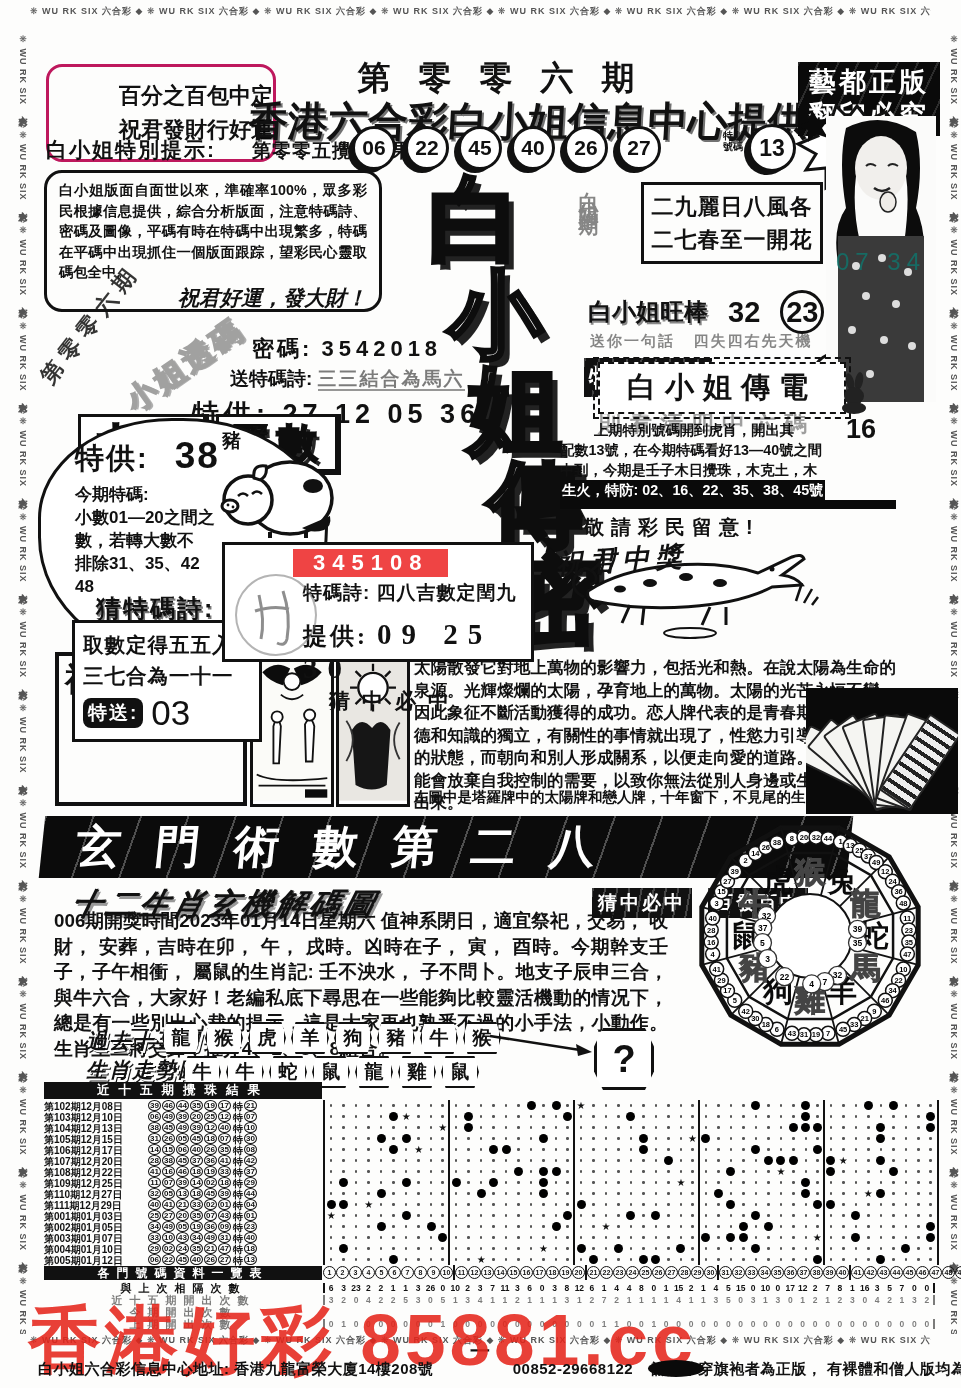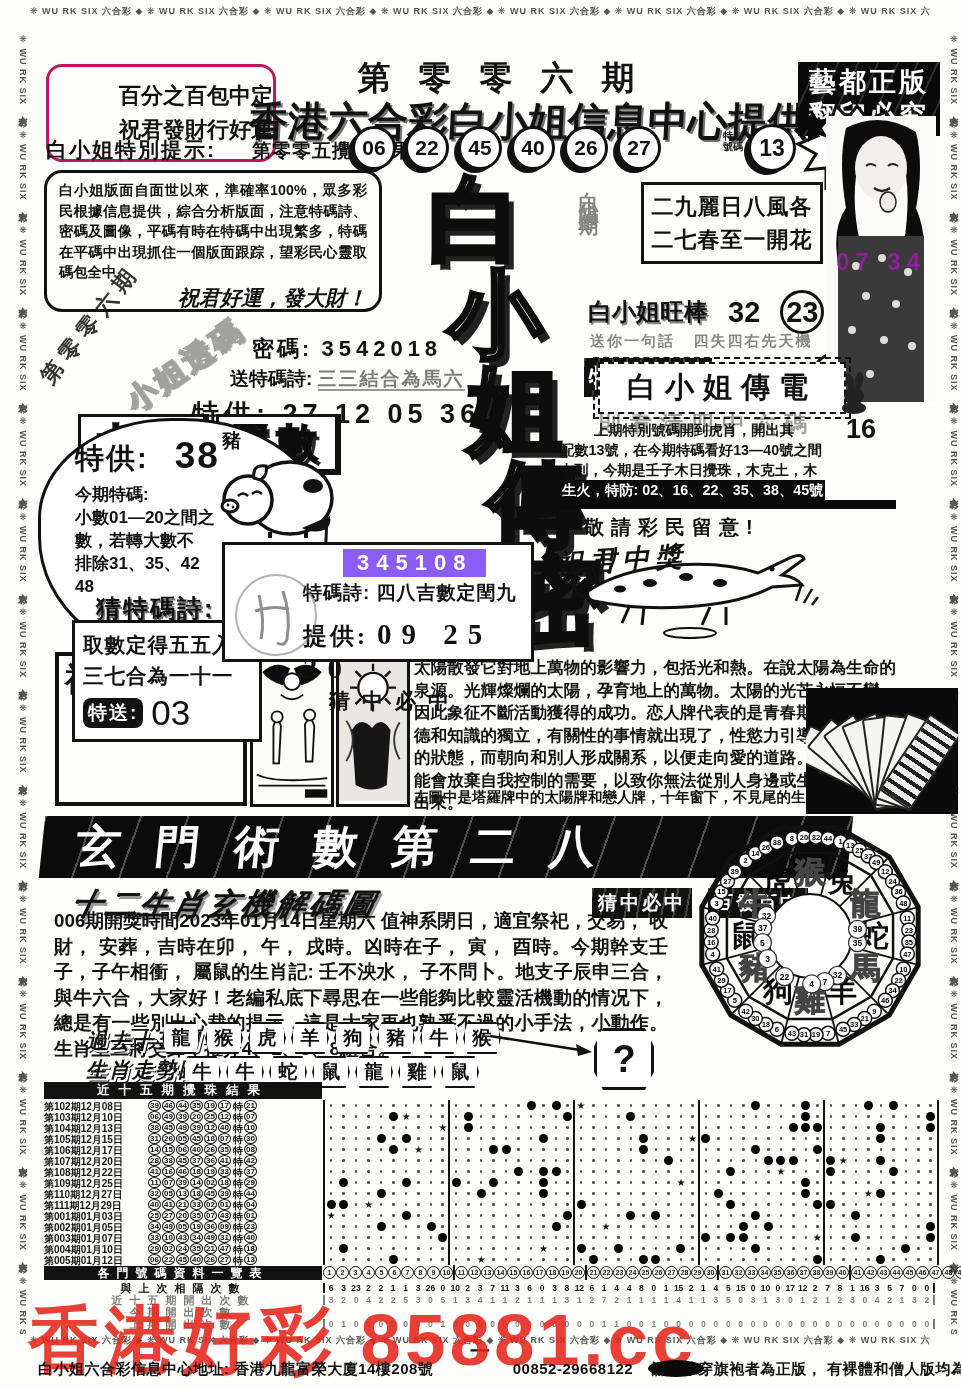--- a/index.html
+++ b/index.html
@@ -74,21 +74,21 @@
   .pig-tag{left:222px;top:428px;font-size:19px;font-weight:900;z-index:3;}
   .zzz{left:252px;top:420px;font-size:15px;font-weight:900;z-index:3;}
   .poem-title{left:96px;top:592px;font-size:25px;font-weight:900;letter-spacing:2px;text-shadow:1.5px 1.5px 0 #777;z-index:2;}
   .poem2-box{left:72px;top:620px;width:190px;border:3px solid #111;background:#fff;padding:6px 8px;z-index:2;box-sizing:border-box;}
   .poem2-box .ln{font-size:20.5px;font-weight:900;line-height:31px;letter-spacing:1px;}
   .poem2-box .ts{display:flex;align-items:center;gap:8px;margin-top:2px;}
   .poem2-box .ts .lbl{background:#111;color:#fff;font-size:19px;font-weight:900;padding:2px 5px;border-radius:8px;letter-spacing:2px;}
   .poem2-box .ts .v{font-size:35px;font-weight:400;}
   
   .code-box{left:222px;top:542px;width:312px;height:120px;border:3px solid #111;background:#fff;z-index:3;padding:4px 8px;box-sizing:border-box;}
-  .code-box .code{display:block;margin-left:110px;background:#8b5cf6;color:#fff;font-size:22px;font-weight:900;letter-spacing:7px;padding:1px 14px;width:max-content;}
+  .code-box .code{display:block;margin-left:60px;background:#ef4444;color:#fff;font-size:22px;font-weight:900;letter-spacing:7px;padding:1px 20px;width:max-content;}
   .code-box .pl{font-size:19px;font-weight:900;margin:3px 0 0 70px;letter-spacing:1px;}
   .code-box .pr{font-size:24px;font-weight:900;margin:12px 0 0 70px;letter-spacing:3px;font-family:Liberation Serif, serif;}
   .code-box .pr .n{font-size:29px;letter-spacing:10px;}
   .code-box .sl{font-size:21px;font-weight:900;letter-spacing:12px;margin:2px 0 0 96px;}
   
   .tarot-box{left:55px;top:652px;width:192px;height:154px;border:4px solid #111;box-sizing:border-box;padding:2px 6px;}
   .tarot-box .t{font-size:32px;font-weight:900;letter-spacing:1px;}
   .card{position:absolute;border:3px solid #111;background:#fff;box-sizing:border-box;}
   .tarot-text{left:414px;top:656px;width:482px;font-size:16.5px;font-weight:900;line-height:22.5px;text-align:justify;}
   .tarot-cap{left:414px;top:788px;width:490px;font-size:14.5px;font-weight:700;}
@@ -200,21 +200,21 @@
     <circle cx="30" cy="150" r="4" fill="#ddd"></circle>
       <circle cx="56" cy="142" r="4" fill="#ddd"></circle>
       <circle cx="82" cy="156" r="4" fill="#ddd"></circle>
     <circle cx="40" cy="180" r="4" fill="#ddd"></circle>
       <circle cx="70" cy="188" r="4" fill="#ddd"></circle>
       <circle cx="26" cy="214" r="4" fill="#ddd"></circle>
     <circle cx="58" cy="224" r="4" fill="#ddd"></circle>
       <circle cx="86" cy="230" r="4" fill="#ddd"></circle>
       <circle cx="44" cy="258" r="4" fill="#ddd"></circle>
   </svg>
-  <div class="abs" style="left:836px;top:248px;z-index:3;font-size:24px;font-weight:700;color:#a21caf;opacity:.8;letter-spacing:6px;">07 34</div>
+  <div class="abs" style="left:836px;top:248px;z-index:3;font-size:24px;font-weight:400;color:#0f766e;opacity:.8;letter-spacing:6px;">07 34</div>
 
   <div class="abs intro">
     <div class="txt">白小姐版面自面世以來，準確率100%，眾多彩民根據信息提供，綜合分析版面，注意特碼詩、密碼及圖像，平碼有時在特碼中出現繁多，特碼在平碼中出現抓住一個版面跟踪，望彩民心靈取碼包全中。</div>
     <div class="wish">祝君好運，發大財！</div>
   </div>
 
   <div class="abs secret-line1">
     <span>密碼:</span>
     <span style="letter-spacing:5px;">3542018</span>
   </div>

